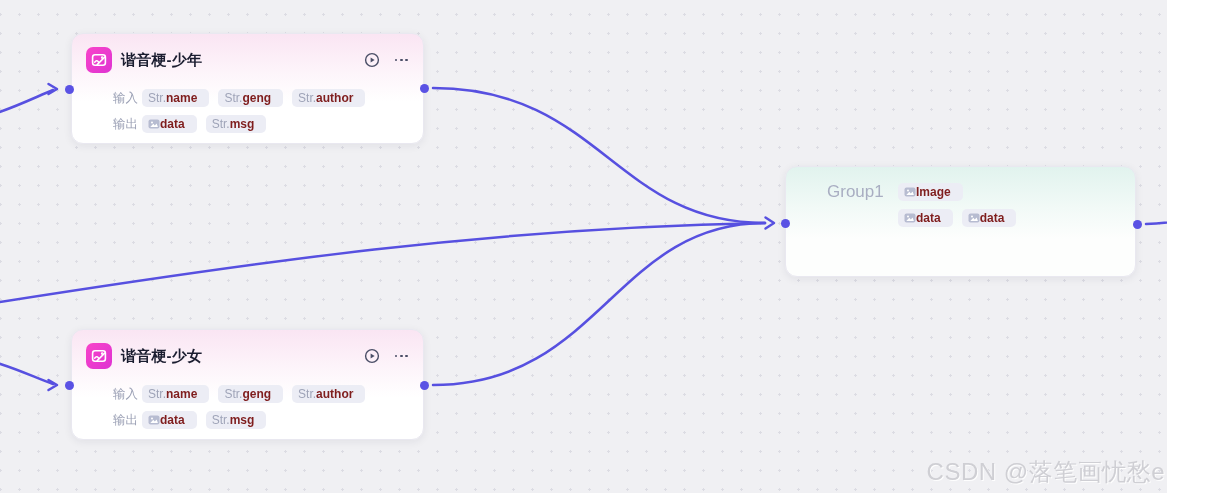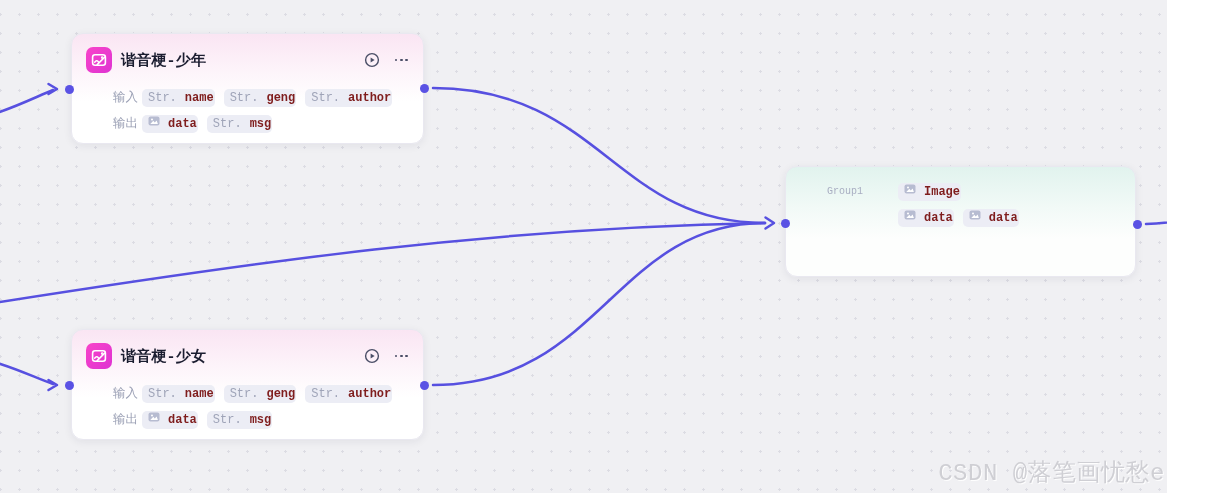--- a/index.html
+++ b/index.html
@@ -1,21 +1,21 @@
 <!DOCTYPE html>
 <html><head>
 <meta charset="utf-8">
 <style>
   html,body{margin:0;padding:0;}
   body{font-family:"Liberation Sans","DejaVu Sans",sans-serif;}
   .canvas{
     position:relative;width:1167px;height:493px;overflow:hidden;
     background-color:#f0f0f3;
     background-image:radial-gradient(#dcdce3 1px, rgba(0,0,0,0) 1.3px);
-    background-size:19px 19px;background-position:10px 5px;font-family:Liberation Mono, monospace;
+    background-size:19px 19px;background-position:10px 5px;
   }
   svg.edges{position:absolute;left:0;top:0;z-index:1;}
   .node{
     position:absolute;z-index:2;border-radius:12px;
     border:1px solid #e9e8f0;box-shadow:0 2px 8px rgba(30,32,60,.07);
     box-sizing:border-box;
   }
   .node.pink{background:linear-gradient(180deg,#fae5f3 0%,#fdf4fa 34%,#ffffff 62%);}
   .node.teal{background:linear-gradient(180deg,#e1f3ee 0%,#f2faf7 38%,#fdfefd 66%);}
   .hdr{display:flex;align-items:center;padding:13px 14px 0 14px;height:26px;}
@@ -24,23 +24,23 @@
   .nicon.pink-ic{background:linear-gradient(135deg,#f843c9 0%,#de33d2 100%);}
   .nicon.teal-ic{background:#12c3a3;}
   .ntitle{margin-left:9px;font-size:15px;font-weight:700;color:#1b1d30;letter-spacing:.2px;white-space:nowrap;}
   .hact{margin-left:auto;display:flex;align-items:center;gap:13px;}
   .act{display:flex;align-items:center;justify-content:center;cursor:pointer;}
   .more{height:15px;}
   .more i{width:2.6px;height:2.6px;border-radius:50%;background:#4a4e66;display:inline-block;margin:0 1.3px;}
   .body{padding:16px 13px 0 13px;}
   .row{display:flex;align-items:flex-start;margin-bottom:8px;}
   .rlabel{flex:0 0 29px;font-size:12.5px;color:#9ba0b5;line-height:18px;white-space:nowrap;margin-left:28px;}
-  .body.wide .rlabel{flex:0 0 71px;color:#a9aec2;font-size:10px;}
+  .body.wide .rlabel{flex:0 0 71px;color:#a9aec2;font-size:17px;}
   .tags{display:flex;gap:9px;flex-wrap:wrap;}
-  .pill{display:inline-flex;align-items:flex-start;gap:8px;height:18px;padding:0 1px 0 6px;
+  .pill{display:inline-flex;align-items:center;gap:0;height:18px;padding:0 12px 0 6px;
     background:#ecedf5;border-radius:5px;font-size:12px;line-height:18px;white-space:nowrap;}
   .pfx{color:#9fa4b8;font-weight:500;}
   .pval{color:#7f1d1d;font-weight:700;}
   .port{position:absolute;z-index:3;width:9px;height:9px;border-radius:50%;background:#5a52e4;cursor:crosshair;}
   .watermark{
     position:absolute;z-index:4;right:2px;bottom:5px;font-size:24px;color:#cfcfd4;
     letter-spacing:.5px;text-shadow:1px 1px 0 rgba(255,255,255,.9);
     user-select:none;pointer-events:none;
   }
 </style>

